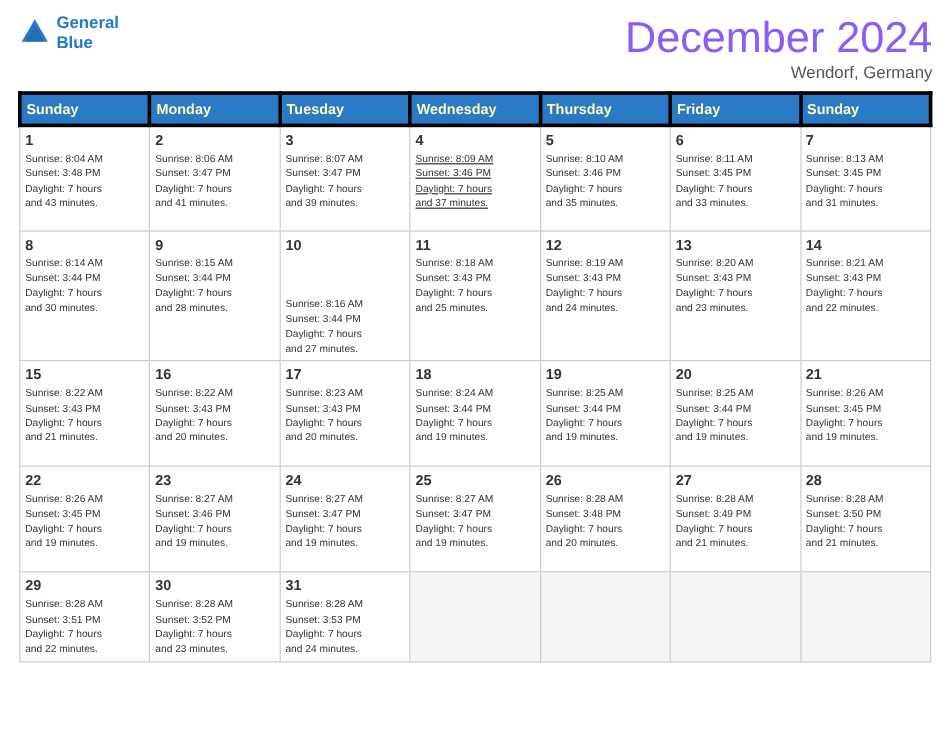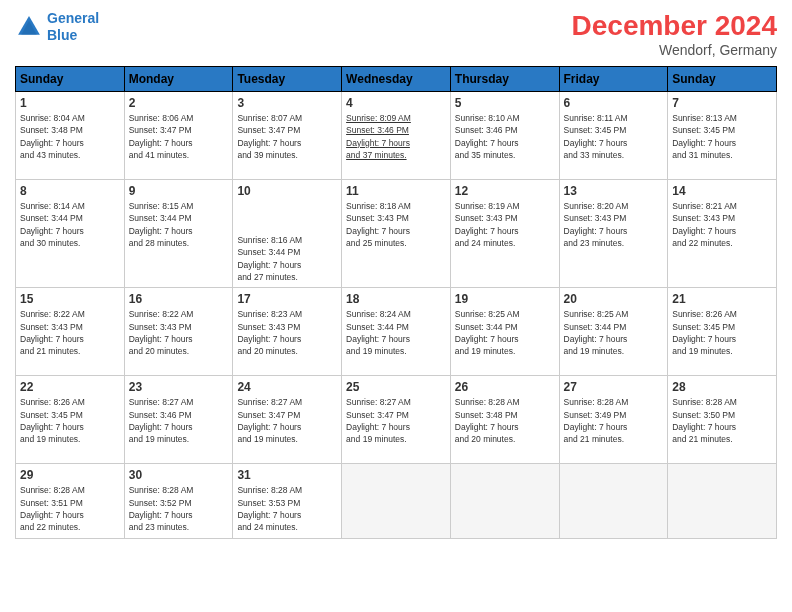--- a/index.html
+++ b/index.html
@@ -36,41 +36,41 @@
       color: #2979c4;
     }
     .logo-icon {
       width: 28px;
       height: 28px;
     }
     .title-block {
       text-align: right;
     }
     .month-title {
-      font-size: 28px;
-      font-weight: bold;
-      color: #ef4444;
+      font-size: 36px;
+      font-weight: normal;
+      color: #8b5cf6;
     }
     .subtitle {
       font-size: 14px;
       color: #555;
     }
     .calendar {
       width: 100%;
       border-collapse: collapse;
       table-layout: fixed;
     }
     .calendar th {
       background: #2979c4;
-      color: #000000;
+      color: #fef9c3;
       font-size: 12px;
       font-weight: bold;
       padding: 5px 4px;
       text-align: left;
-      border: 1px solid #000000;
+      border: 3px solid #000000;
     }
     .calendar td {
       vertical-align: top;
       border: 1px solid #ccc;
       padding: 4px 4px 4px 4px;
       font-size: 9px;
       color: #333;
       background: #fff;
       height: 88px;
       width: 113px;

